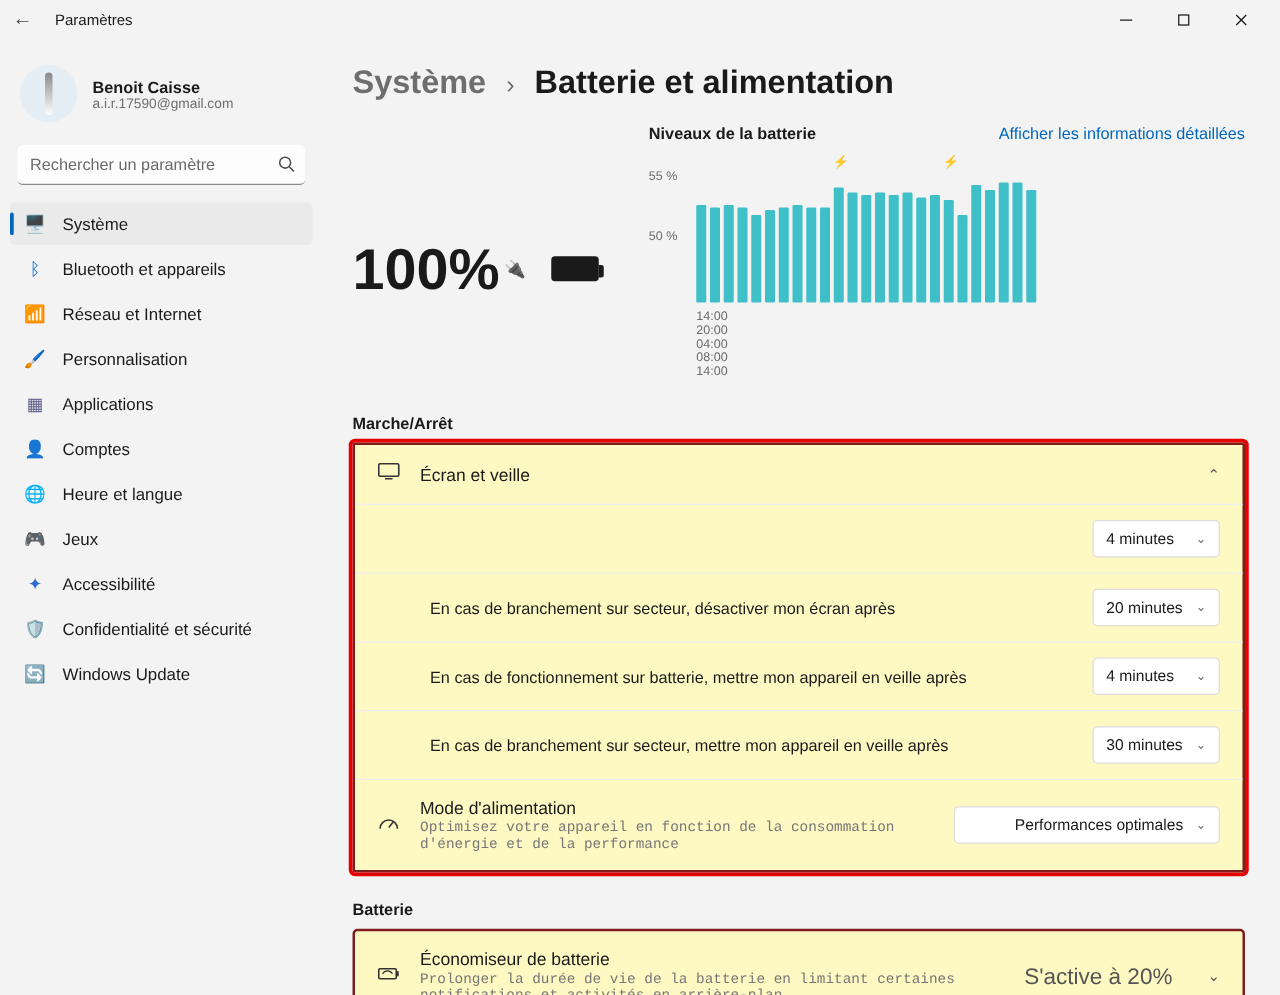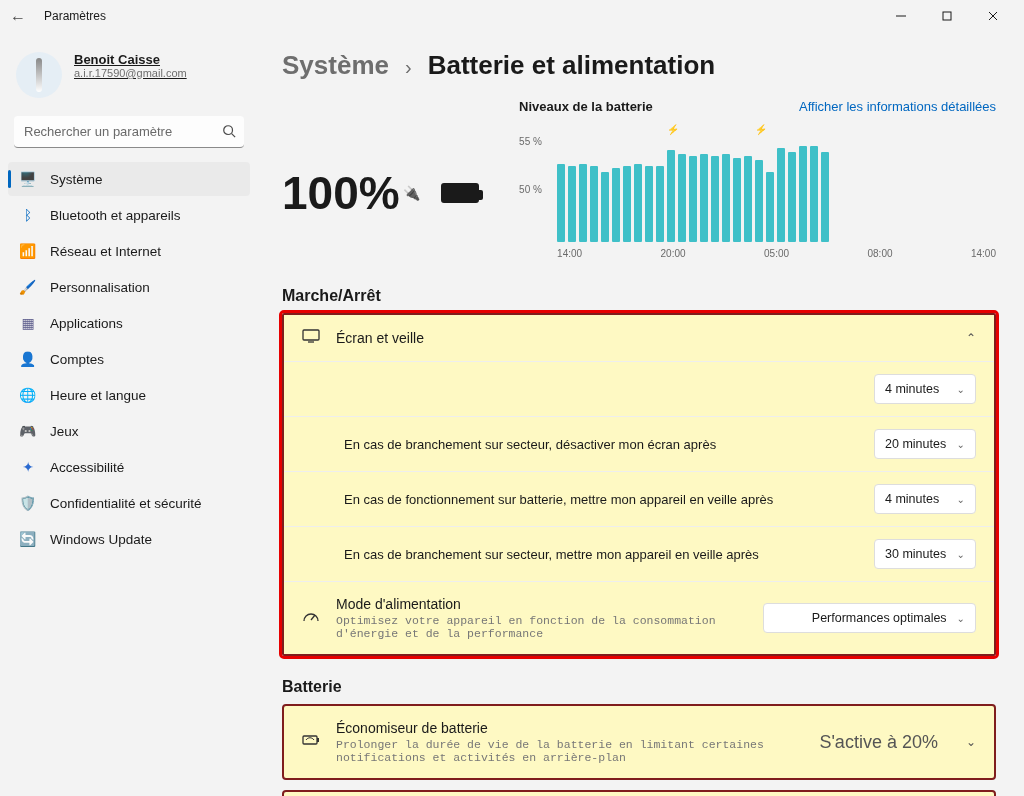--- a/index.html
+++ b/index.html
@@ -5,21 +5,21 @@
   * { box-sizing: border-box; margin: 0; padding: 0; font-family: "Segoe UI", Arial, sans-serif; }
   body { width: 1024px; height: 796px; background: #f3f3f3; overflow: hidden; color: #1a1a1a; }
   .titlebar { height: 32px; display: flex; align-items: center; padding: 0 8px; }
   .tb-back { width: 20px; text-align: center; color: #4a4a4a; cursor: pointer; }
   .tb-title { font-size: 12px; margin-left: 16px; color: #1a1a1a; }
   .tb-spacer { flex: 1; }
   .tb-btn { width: 46px; height: 32px; display: flex; align-items: center; justify-content: center; color: #1a1a1a; }
   .tb-btn svg { width: 10px; height: 10px; }
   .app { display: flex; height: calc(796px - 32px); }
   .sidebar { width: 260px; padding: 12px 10px 12px 8px; }
-  .user { display: flex; gap: 12px; padding: 8px 8px 18px 8px; text-decoration: underline; }
+  .user { display: flex; align-items: center; gap: 12px; padding: 8px 8px 18px 8px; }
   .avatar { width: 46px; height: 46px; border-radius: 50%; background: #e5eef5; position: relative; overflow: hidden; }
   .avatar::before { content: ""; position: absolute; left: 20px; top: 6px; width: 6px; height: 34px; background: linear-gradient(#888,#fff); border-radius: 3px; }
   .user-name { font-size: 13px; font-weight: 600; }
   .user-mail { font-size: 11px; color: #6e6e6e; }
   .search { position: relative; margin: 0 6px 14px 6px; }
   .search input { width: 100%; height: 32px; padding: 0 30px 0 10px; border: none; border-bottom: 1px solid #8a8a8a; background: #fdfdfd; border-radius: 4px; font-size: 13px; color: #5a5a5a; }
   .search input::placeholder { color: #6a6a6a; }
   .search .sicon { position: absolute; right: 8px; top: 8px; color: #4a4a4a; }
   .nav { display: flex; flex-direction: column; gap: 2px; }
   .nav-item { display: flex; align-items: center; gap: 14px; height: 34px; padding: 0 10px 0 12px; border-radius: 4px; font-size: 13.5px; color: #1a1a1a; cursor: pointer; position: relative; }
@@ -39,22 +39,22 @@
   .plug { position: relative; left: -8px; font-size: 14px; }
   .chart-area { flex: 1; }
   .chart-head { display: flex; justify-content: space-between; align-items: center; font-size: 13px; margin-bottom: 8px; }
   .chart-title { font-weight: 600; }
   .chart-link { color: #0067c0; cursor: pointer; }
   .chart { position: relative; height: 120px; display: flex; align-items: flex-end; gap: 3px; padding-left: 38px; }
   .chart .ylab { position: absolute; left: 0; font-size: 10px; color: #6a6a6a; }
   .yl-100 { top: 14px; } .yl-50 { top: 62px; }
   .bar { width: 8px; background: #3fc0c8; border-radius: 1px; }
   .chg { position: absolute; top: 2px; color: #3fc0c8; font-size: 10px; }
-  .xaxis { display: flex; justify-content: space-between; font-size: 10px; color: #6a6a6a; padding-left: 38px; margin-top: 6px; }
-  .section-label { font-size: 16px; font-weight: 600; margin-bottom: 8px; }
+  .xaxis { display: flex; justify-content: space-between; font-size: 10px; color: #6a6a6a; padding-left: 38px; margin-top: 6px; flex-direction: column; }
+  .section-label { font-size: 13px; font-weight: 600; margin-bottom: 8px; }
   .panel { border: 2px solid #7f1d1d; background: #fef9c3; border-radius: 4px; }
   .panel.hl { outline: 3px solid #e60000; outline-offset: 0; border-radius: 2px; }
   .row { display: flex; align-items: center; padding: 14px 18px; border-bottom: 1px solid #eee; gap: 16px; }
   .row:last-child { border-bottom: none; }
   .row-ico { width: 18px; color: #333; }
   .row-title { font-size: 14px; }
   .row-sub { font-size: 11.5px; color: #777; margin-top: 2px; font-family: Liberation Mono, monospace; }
   .row-body { flex: 1; }
   .row-right { margin-left: auto; display: flex; align-items: center; gap: 8px; }
   .chev { color: #555; font-size: 12px; }
@@ -200,21 +200,21 @@
             <div class="bar" style="height: 90px;"></div>
             <div class="bar" style="height: 96px;"></div>
             <div class="bar" style="height: 96px;"></div>
             <div class="bar" style="height: 90px;"></div>
             <span class="chg" style="left: 148px;">⚡</span>
             <span class="chg" style="left: 236px;">⚡</span>
           </div>
         <div class="xaxis" id="xaxis">
             <span>14:00</span>
             <span>20:00</span>
-            <span>05:00</span>
+            <span>04:00</span>
             <span>08:00</span>
             <span>14:00</span>
           </div>
       </div>
     </div>
 
     <div class="section-label">Marche/Arrêt</div>
     <div class="panel hl">
       <div class="row">
         <span class="row-ico"><svg width="18" height="14" viewBox="0 0 18 14">

